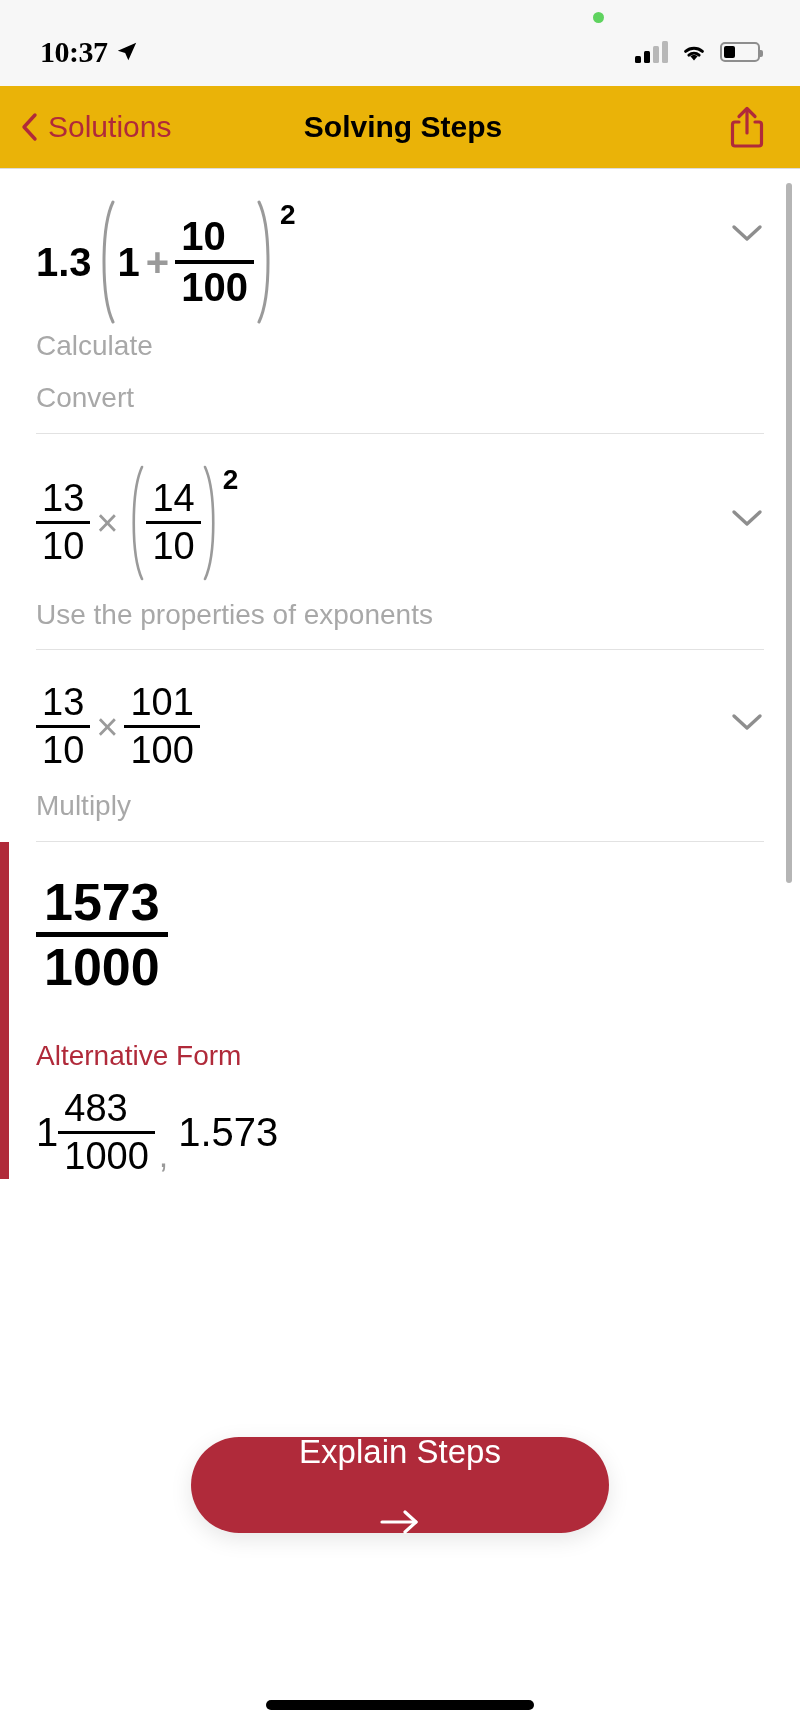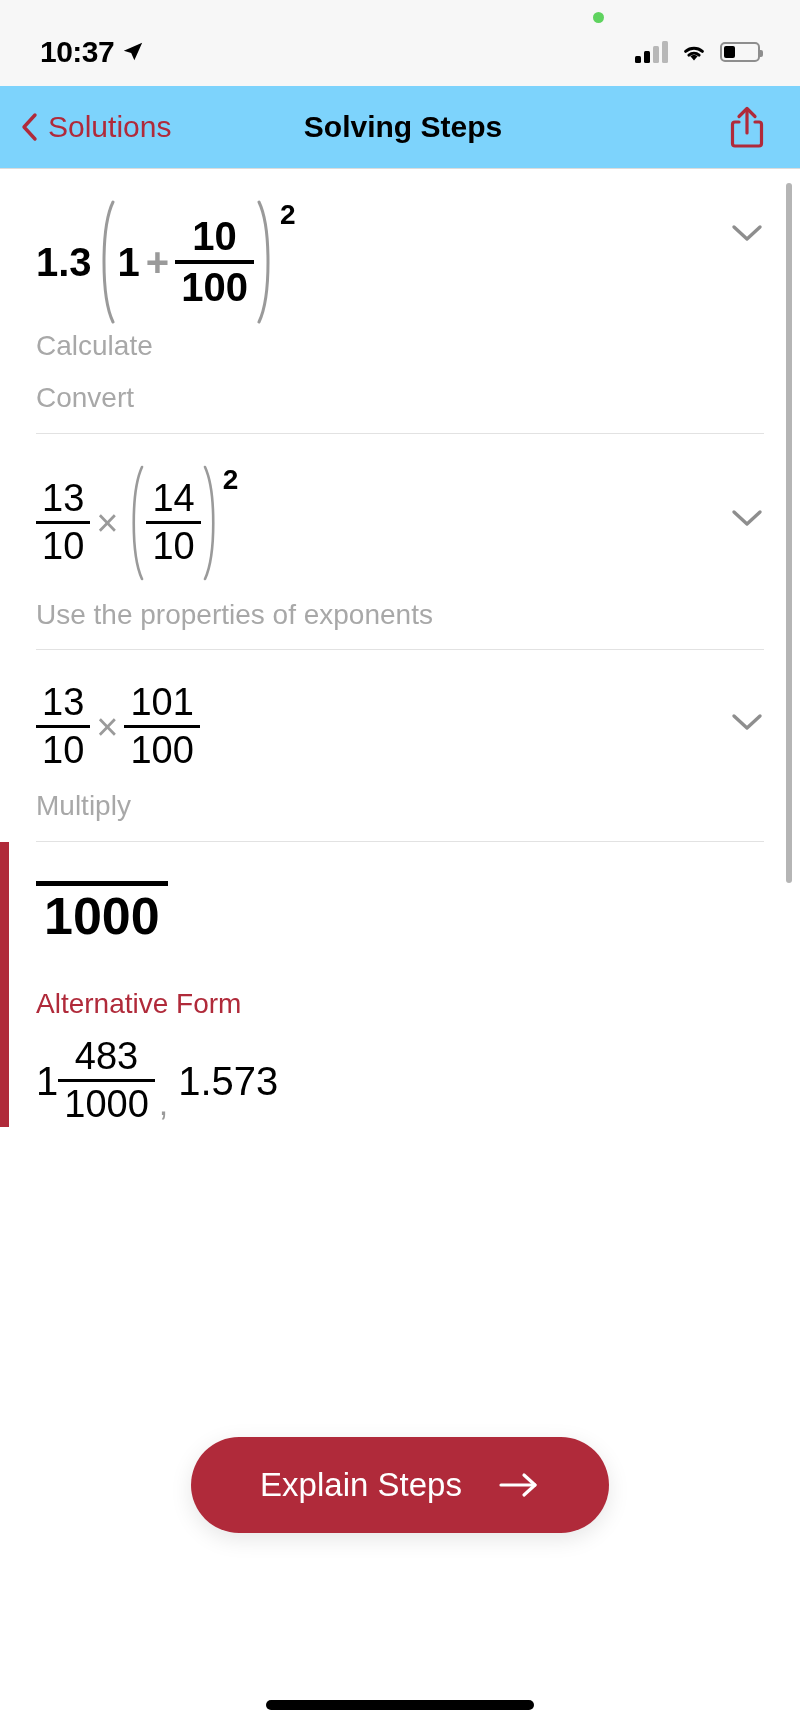--- a/index.html
+++ b/index.html
@@ -20,20 +20,21 @@
     display: flex;
     align-items: center;
     justify-content: space-between;
     padding: 18px 40px 0 40px;
     position: relative;
   }
   .status-left {
     display: flex;
     align-items: center;
     gap: 8px;
+    font-family: Liberation Serif, serif;
   }
   .status-time {
     font-size: 30px;
     font-weight: 600;
     color: #000;
     letter-spacing: -0.5px;
   }
   .loc-arrow { width: 22px; height: 22px; display: block; }
   .status-right {
     display: flex;
@@ -70,21 +71,21 @@
     right: -5px; top: 6px;
     width: 3px; height: 7px;
     background: #8e8e8e;
     border-radius: 0 2px 2px 0;
   }
   .battery-fill { height: 100%; width: 33%; background: #000; border-radius: 2px; }
 
   
   .nav-bar {
     height: 83px;
-    background: #7dd3fc;
+    background: #eab308;
     display: flex;
     align-items: center;
     position: relative;
     border-bottom: 1px solid #dcdcdc;
   }
   .nav-back {
     display: flex;
     align-items: center;
     gap: 10px;
     padding-left: 20px;
@@ -154,21 +155,20 @@
     align-items: center;
     font-family: "Liberation Sans", sans-serif;
   }
   .math-row.bold { font-weight: bold; }
 
   .num-big { font-size: 40px; color: #000; line-height: 1; }
 
   .frac {
     display: inline-flex;
     flex-direction: column;
-    align-items: center;
     line-height: 1;
   }
   .frac .top, .frac .bot {
     font-size: 40px;
     color: #000;
     padding: 2px 6px;
     line-height: 1.08;
   }
   .frac .bar {
     height: 4px;
@@ -283,20 +283,21 @@
     border-radius: 48px;
     height: 96px;
     width: 418px;
     display: flex;
     align-items: center;
     justify-content: center;
     gap: 36px;
     cursor: pointer;
     border: none;
     box-shadow: 0 6px 22px rgba(0,0,0,0.10);
+    flex-direction: column;
   }
   .explain-label {
     font-size: 33px;
     color: #fff;
   }
   .arrow-right { width: 42px; height: 30px; display: block; }
 
   
   .home-bar {
     position: absolute;
@@ -493,20 +494,21 @@
   </div>
 
   <div class="divider"></div>
 
   <div class="solution-wrap">
     <div class="solution-accent"></div>
 
     <div class="solution-inner">
 
       <span class="frac solution-frac">
+        <span class="top">1573</span>
         <span class="bar"></span>
         <span class="bot">1000</span>
       </span>
 
       <div class="alt-title">Alternative Form</div>
 
       <div class="alt-row">
         <span class="mixed-int">1</span>
         <span class="frac thin">
           <span class="top">483</span>

